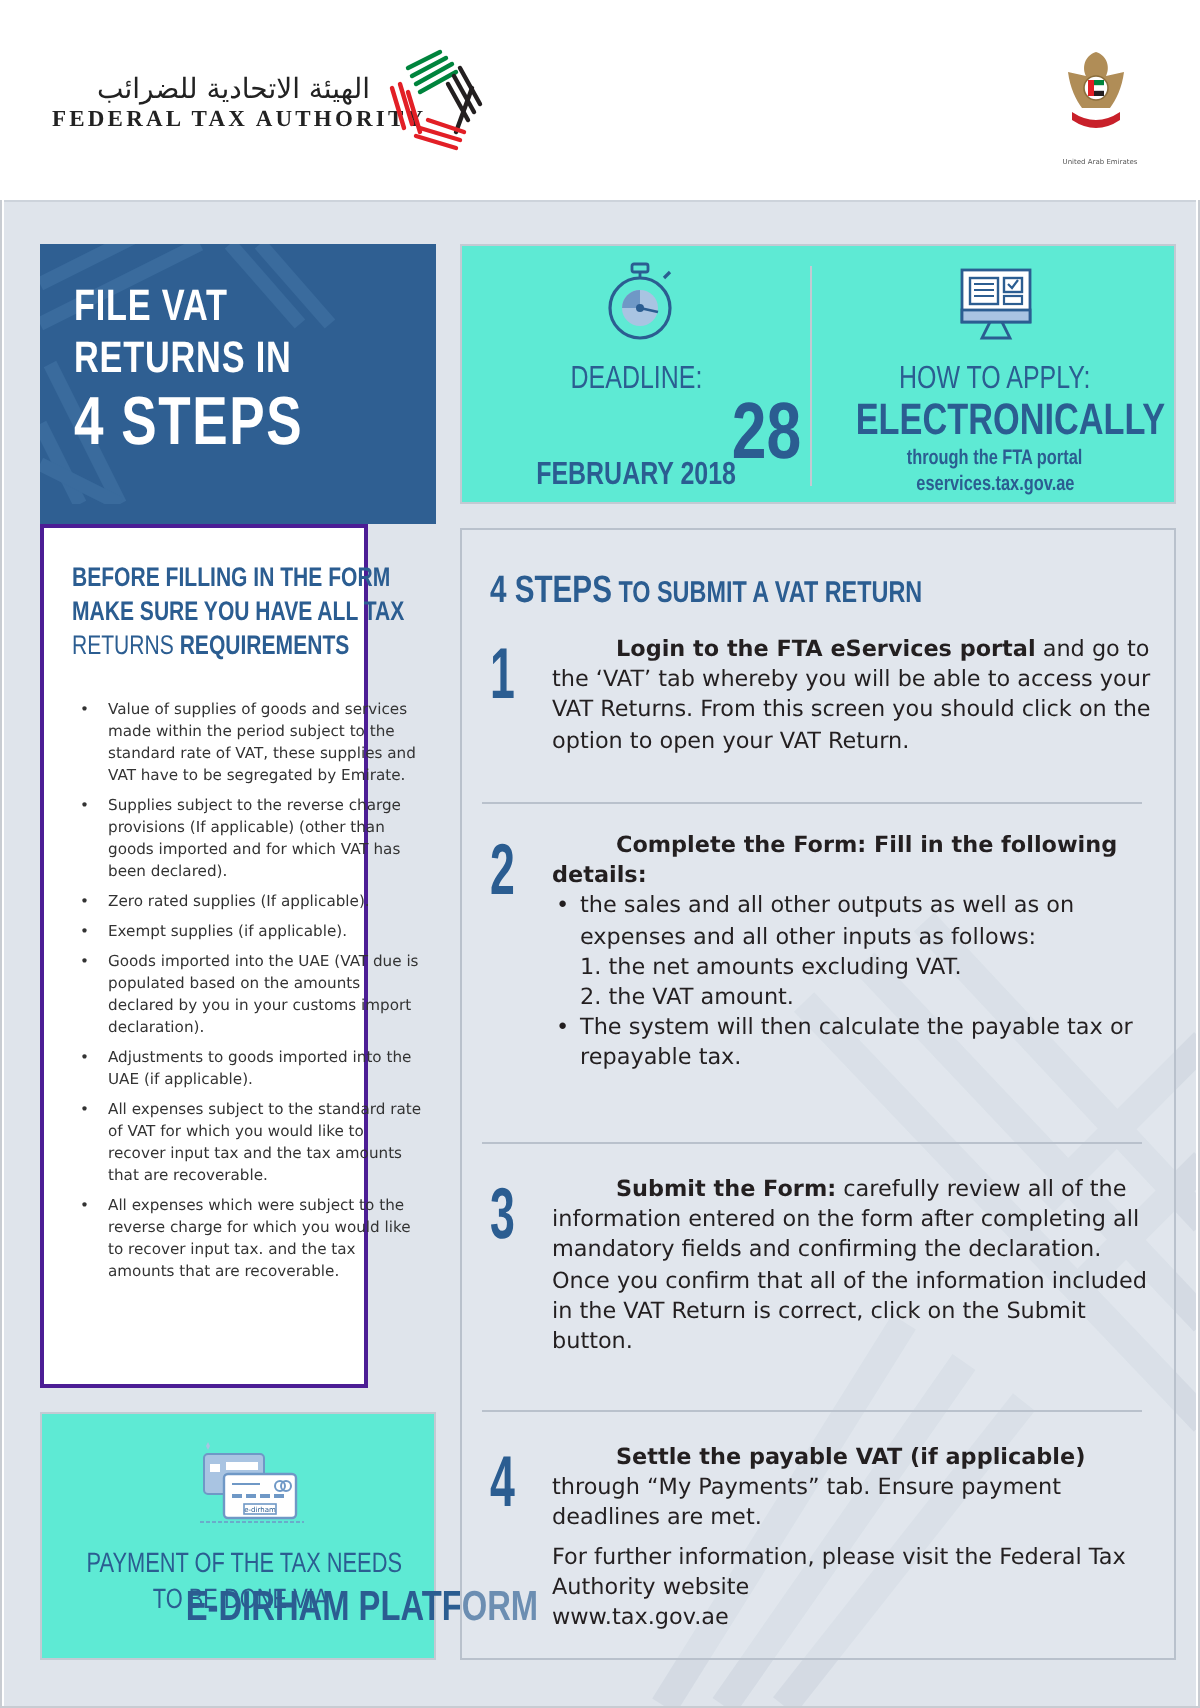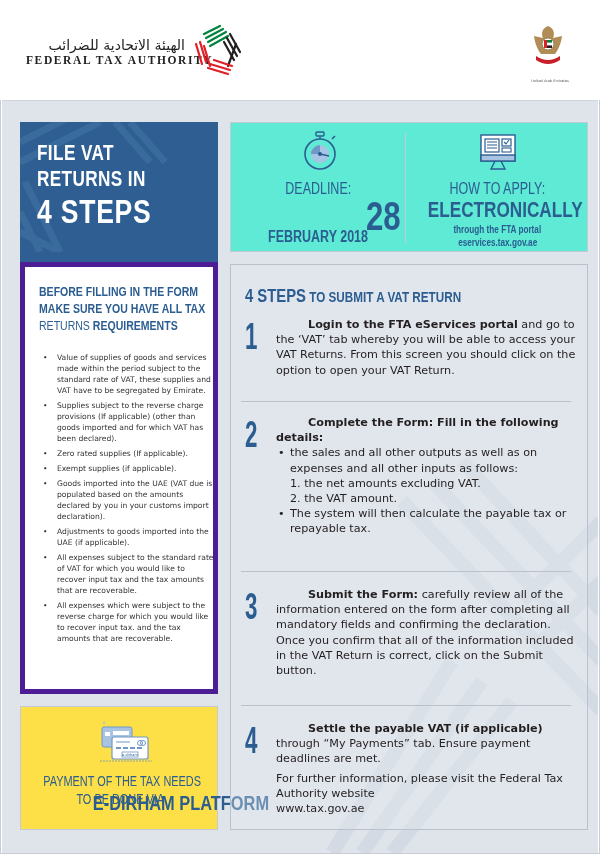--- a/index.html
+++ b/index.html
@@ -42,28 +42,28 @@
   .monitor { position: absolute; left: 72px; top: 10px; width: 40px; height: 40px; }
   .deadline-label { position: absolute; left: 0; width: 174px; top: 56px; font-size: 16px; }
   .deadline-day { position: absolute; left: 0; width: 174px; top: 70px; font-size: 40px; font-weight: bold; text-align: right; }
   .deadline-month { position: absolute; left: 0; width: 174px; top: 104px; font-size: 16px; font-weight: bold; }
   .how-label { position: absolute; left: 0; width: 183px; top: 56px; font-size: 16px; }
   .how-value { position: absolute; left: 0; width: 183px; top: 74px; font-size: 22px; font-weight: bold; }
   .how-sub1 { position: absolute; left: 0; width: 183px; top: 100px; font-size: 10.5px; font-weight: bold; }
   .how-sub2 { position: absolute; left: 0; width: 183px; top: 113px; font-size: 10.5px; font-weight: bold; }
 
   
-  .req-card { position: absolute; left: 20px; top: 262px; width: 198px; height: 432px; background: #fff; border: 5px solid #4c1d95; box-sizing: border-box; }
+  .req-card { position: absolute; left: 20px; top: 262px; width: 164px; height: 432px; background: #fff; border: 2px solid #4c1d95; box-sizing: border-box; }
   .req-title { position: absolute; left: 14px; top: 16px; width: 230px; font-family: "Liberation Sans", sans-serif; font-weight: bold; color: #2b5d91; font-size: 13.5px; line-height: 17px; transform: scaleX(0.78); transform-origin: left; }
   .req-list { position: absolute; left: 12px; top: 85px; width: 178px; margin: 0; padding: 0; list-style: none; }
   .req-list li { position: relative; padding-left: 20px; font-size: 7.6px; line-height: 11px; color: #333; margin-bottom: 4px; }
   .req-list li .bullet { position: absolute; left: 6px; top: 0; }
 
   
-  .pay-card { position: absolute; left: 20px; top: 706px; width: 198px; height: 124px; background: #fde047; border: 1px solid #c3cad3; box-sizing: border-box; text-align: center; }
+  .pay-card { position: absolute; left: 20px; top: 706px; width: 198px; height: 124px; background: #5eead4; border: 1px solid #c3cad3; box-sizing: border-box; text-align: center; }
   .card-icon { position: absolute; left: 75px; top: 12px; width: 60px; height: 46px; }
   .pay-l1 { position: absolute; left: 0; width: 198px; top: 66px; font-size: 14px; }
   .pay-l2 { position: absolute; left: 0; width: 198px; top: 84px; font-size: 14px; }
   .pay-l3 { position: absolute; left: 0; width: 224px; top: 84px; font-size: 21px; font-weight: bold; padding-left: 47px; }
 
   
   .steps-card { position: absolute; left: 230px; top: 264px; width: 358px; height: 566px; border: 1px solid #b9c1cc; box-sizing: border-box; background: rgba(230,235,241,0.35); }
   .steps-heading { position: absolute; left: 14px; top: 20px; white-space: nowrap; font-family: "Liberation Sans", sans-serif; color: #2b5d91; transform: scaleX(0.78); transform-origin: left; }
   .steps-heading .big { font-size: 19px; font-weight: bold; }
   .steps-heading .small { font-size: 15px; font-weight: bold; }

